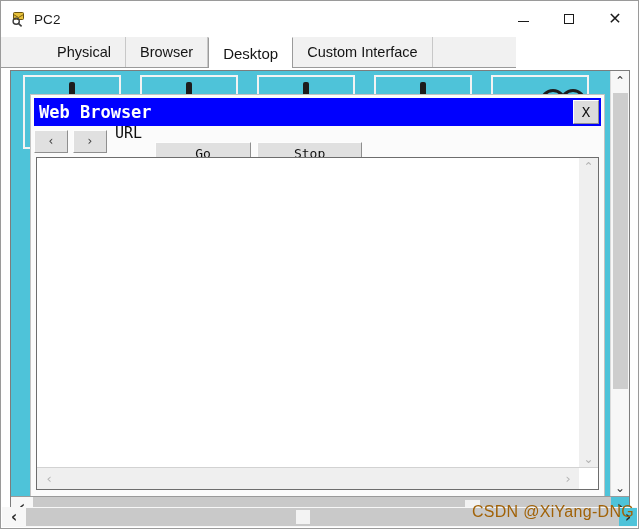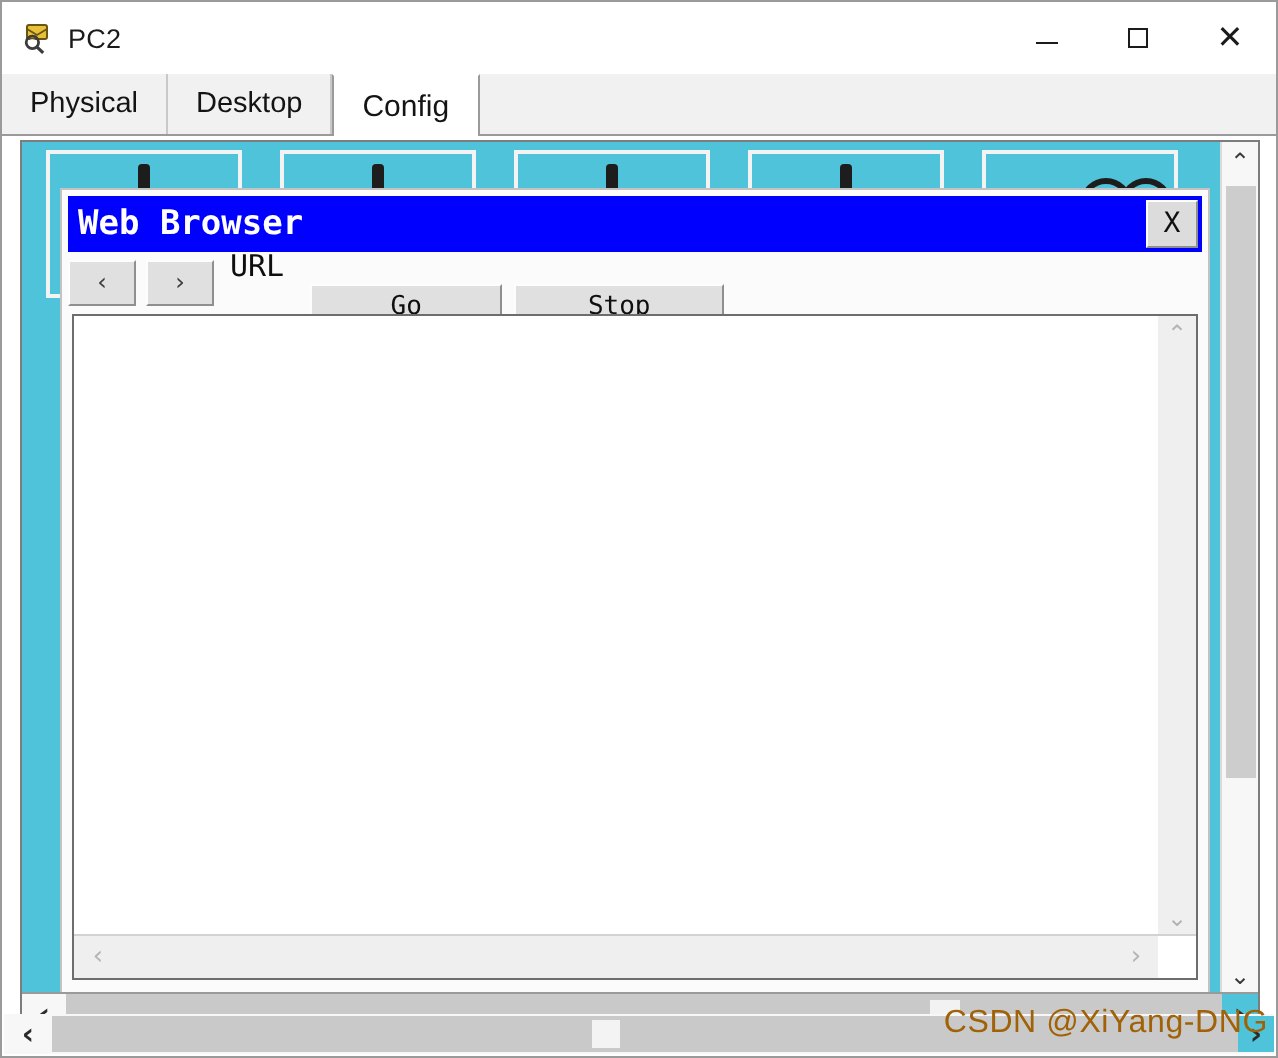--- a/index.html
+++ b/index.html
@@ -82,27 +82,28 @@
     font-size: 16px;
     line-height: 16px;
     font-family: "DejaVu Sans", sans-serif;
     color: #1b1b1b;
   }
 
   
   #tab-strip {
     position: absolute;
     left: 0; top: 36px;
-    width: 637px;
+    width: 515px;
     height: 31px;
     background: #f1f1f1;
     border-bottom: 1px solid #9a9a9a;
     display: flex;
     align-items: flex-start;
     box-sizing: border-box;
+    padding-left: 42px;
   }
   .tab {
     height: 30px;
     padding: 0 14px;
     display: flex;
     align-items: center;
     justify-content: center;
     font-size: 14.5px;
     color: #141414;
     background: #f1f1f1;
@@ -545,22 +546,23 @@
     <div class="win-btn">
       <span id="max-glyph"></span>
     </div>
     <div class="win-btn">
       <span id="close-glyph" class="win-glyph">✕</span>
     </div>
   </div>
 
   <div id="tab-strip">
     <div class="tab">Physical</div>
-    <div class="tab">Desktop</div>
-    <div class="tab active">Config</div>
+    <div class="tab">Browser</div>
+    <div class="tab active">Desktop</div>
+    <div class="tab">Custom Interface</div>
   </div>
 
   <div id="desktop-panel">
 
     <div id="desktop-surface">
 
       <div id="desktop-icon-row">
         <div class="desktop-icon-cell">
           <span class="di-art"><span class="di-monitor tilt-a"></span></span>
         </div>

